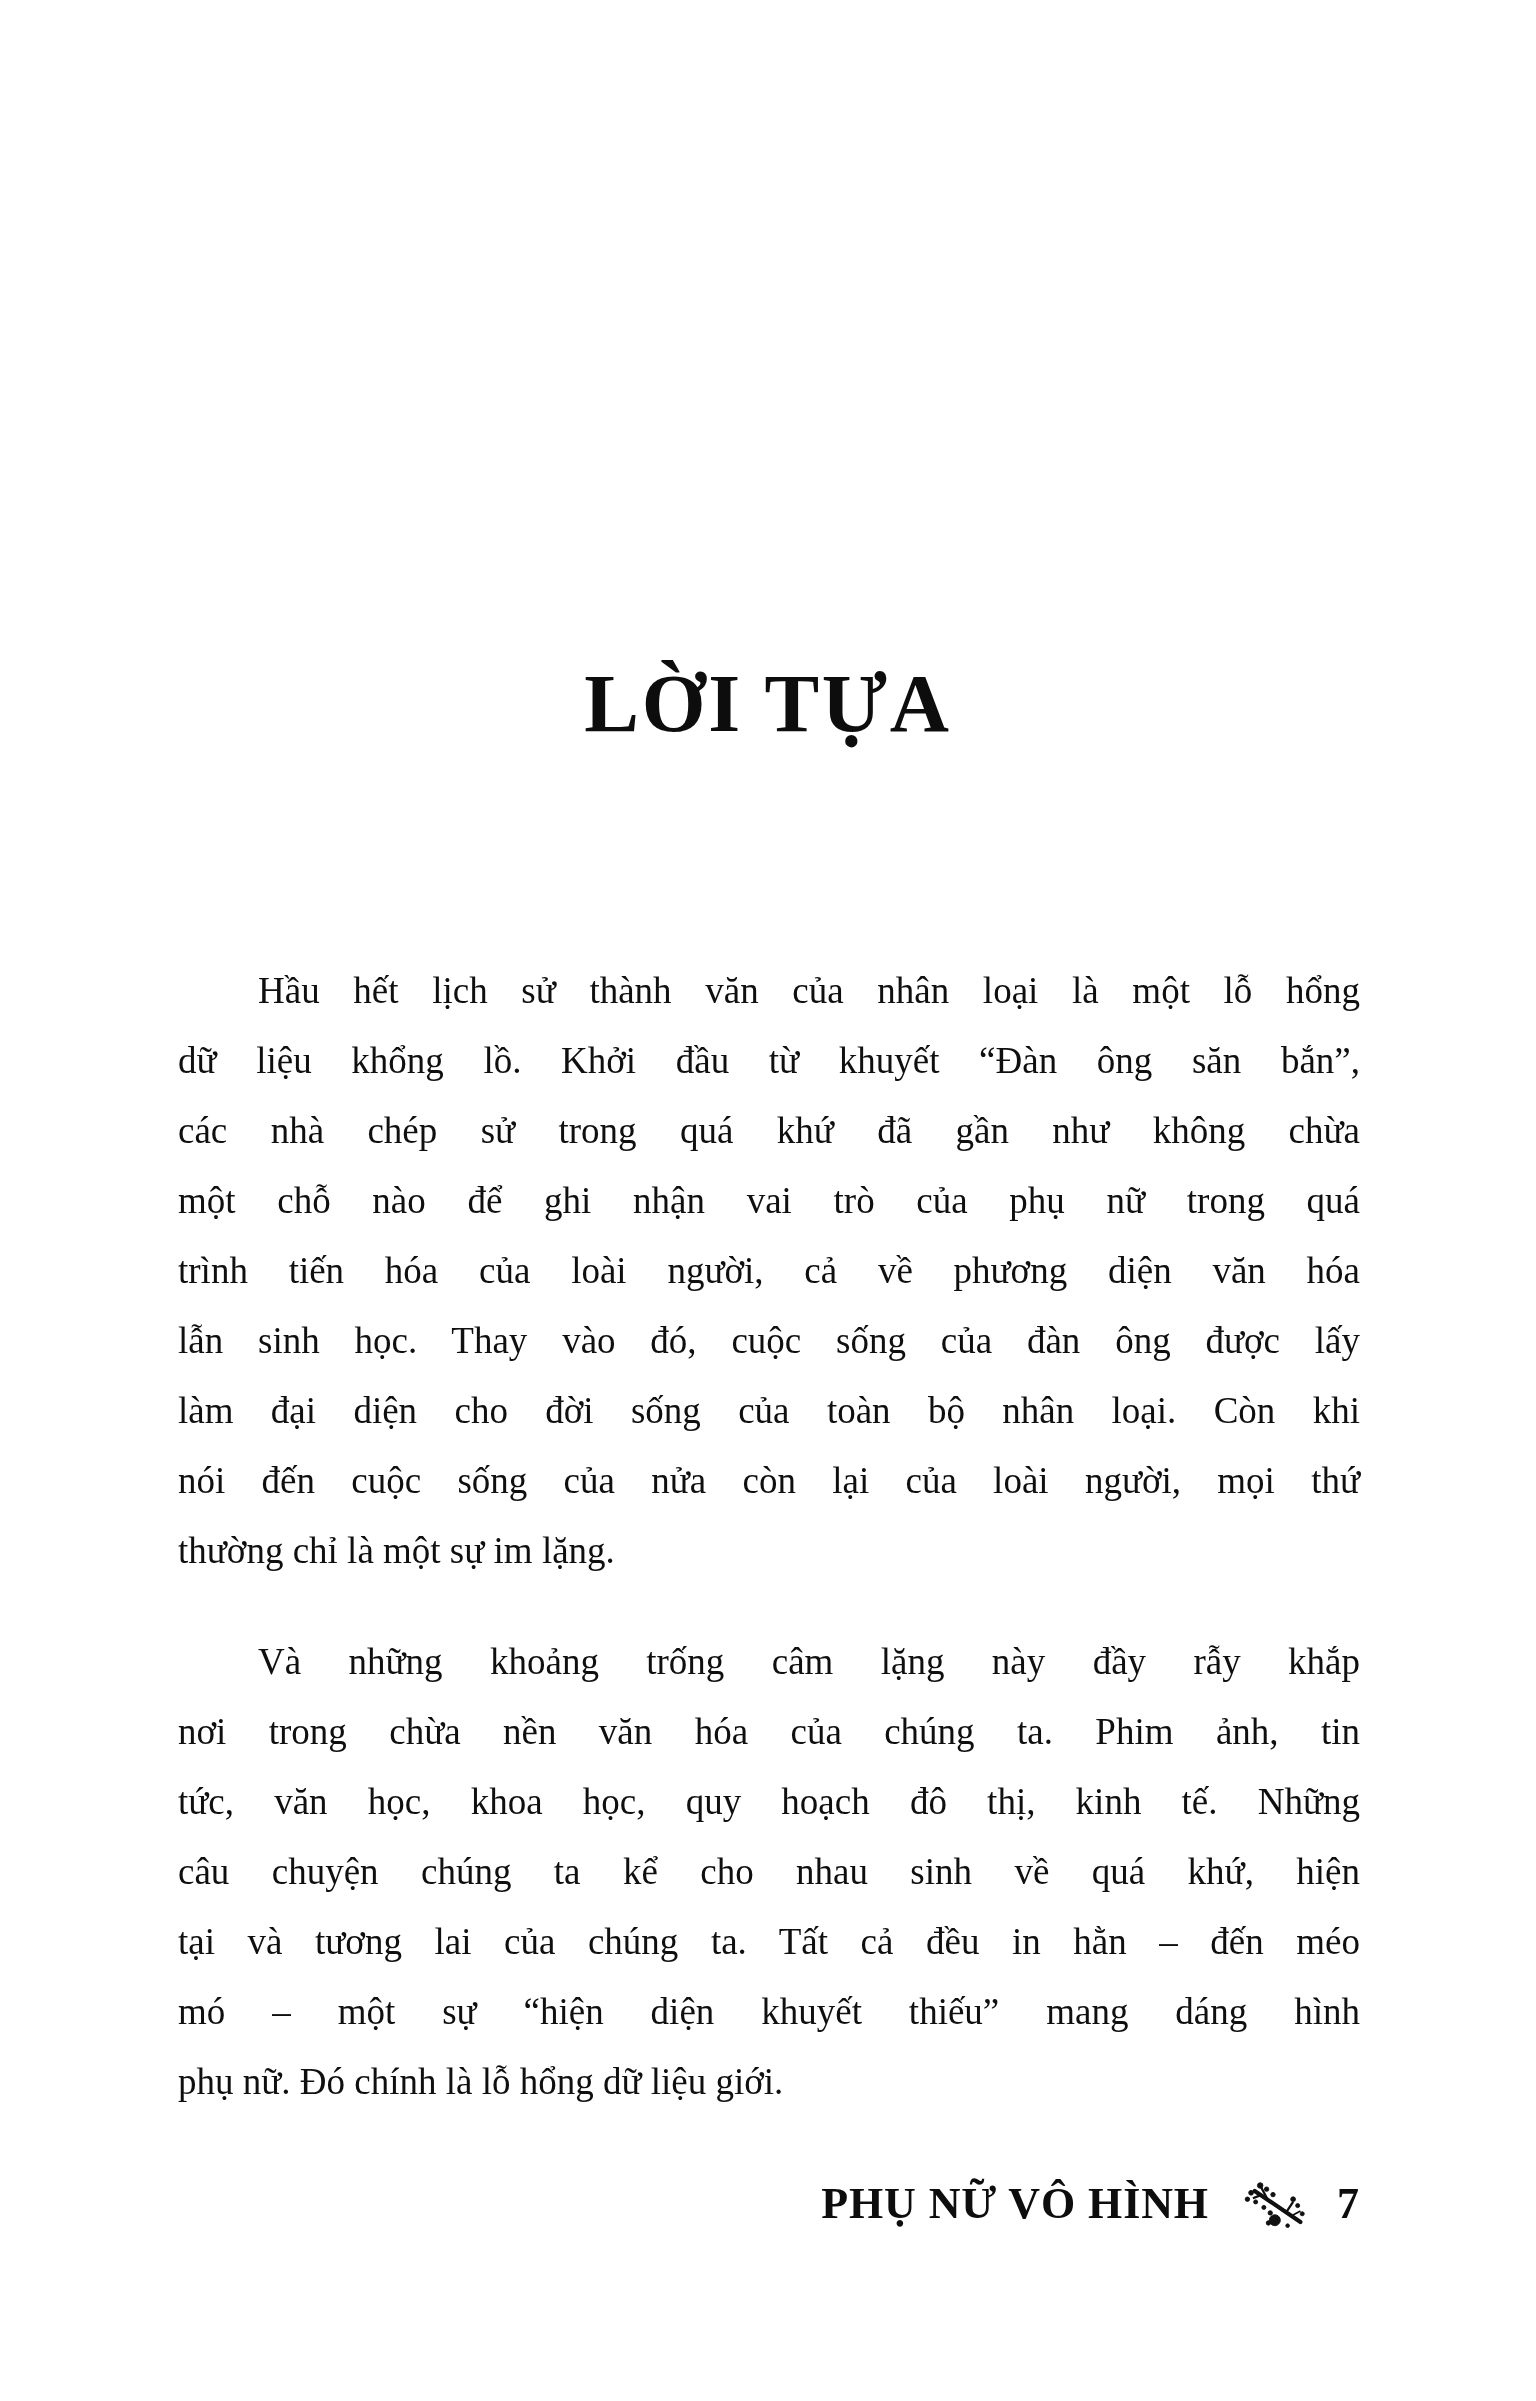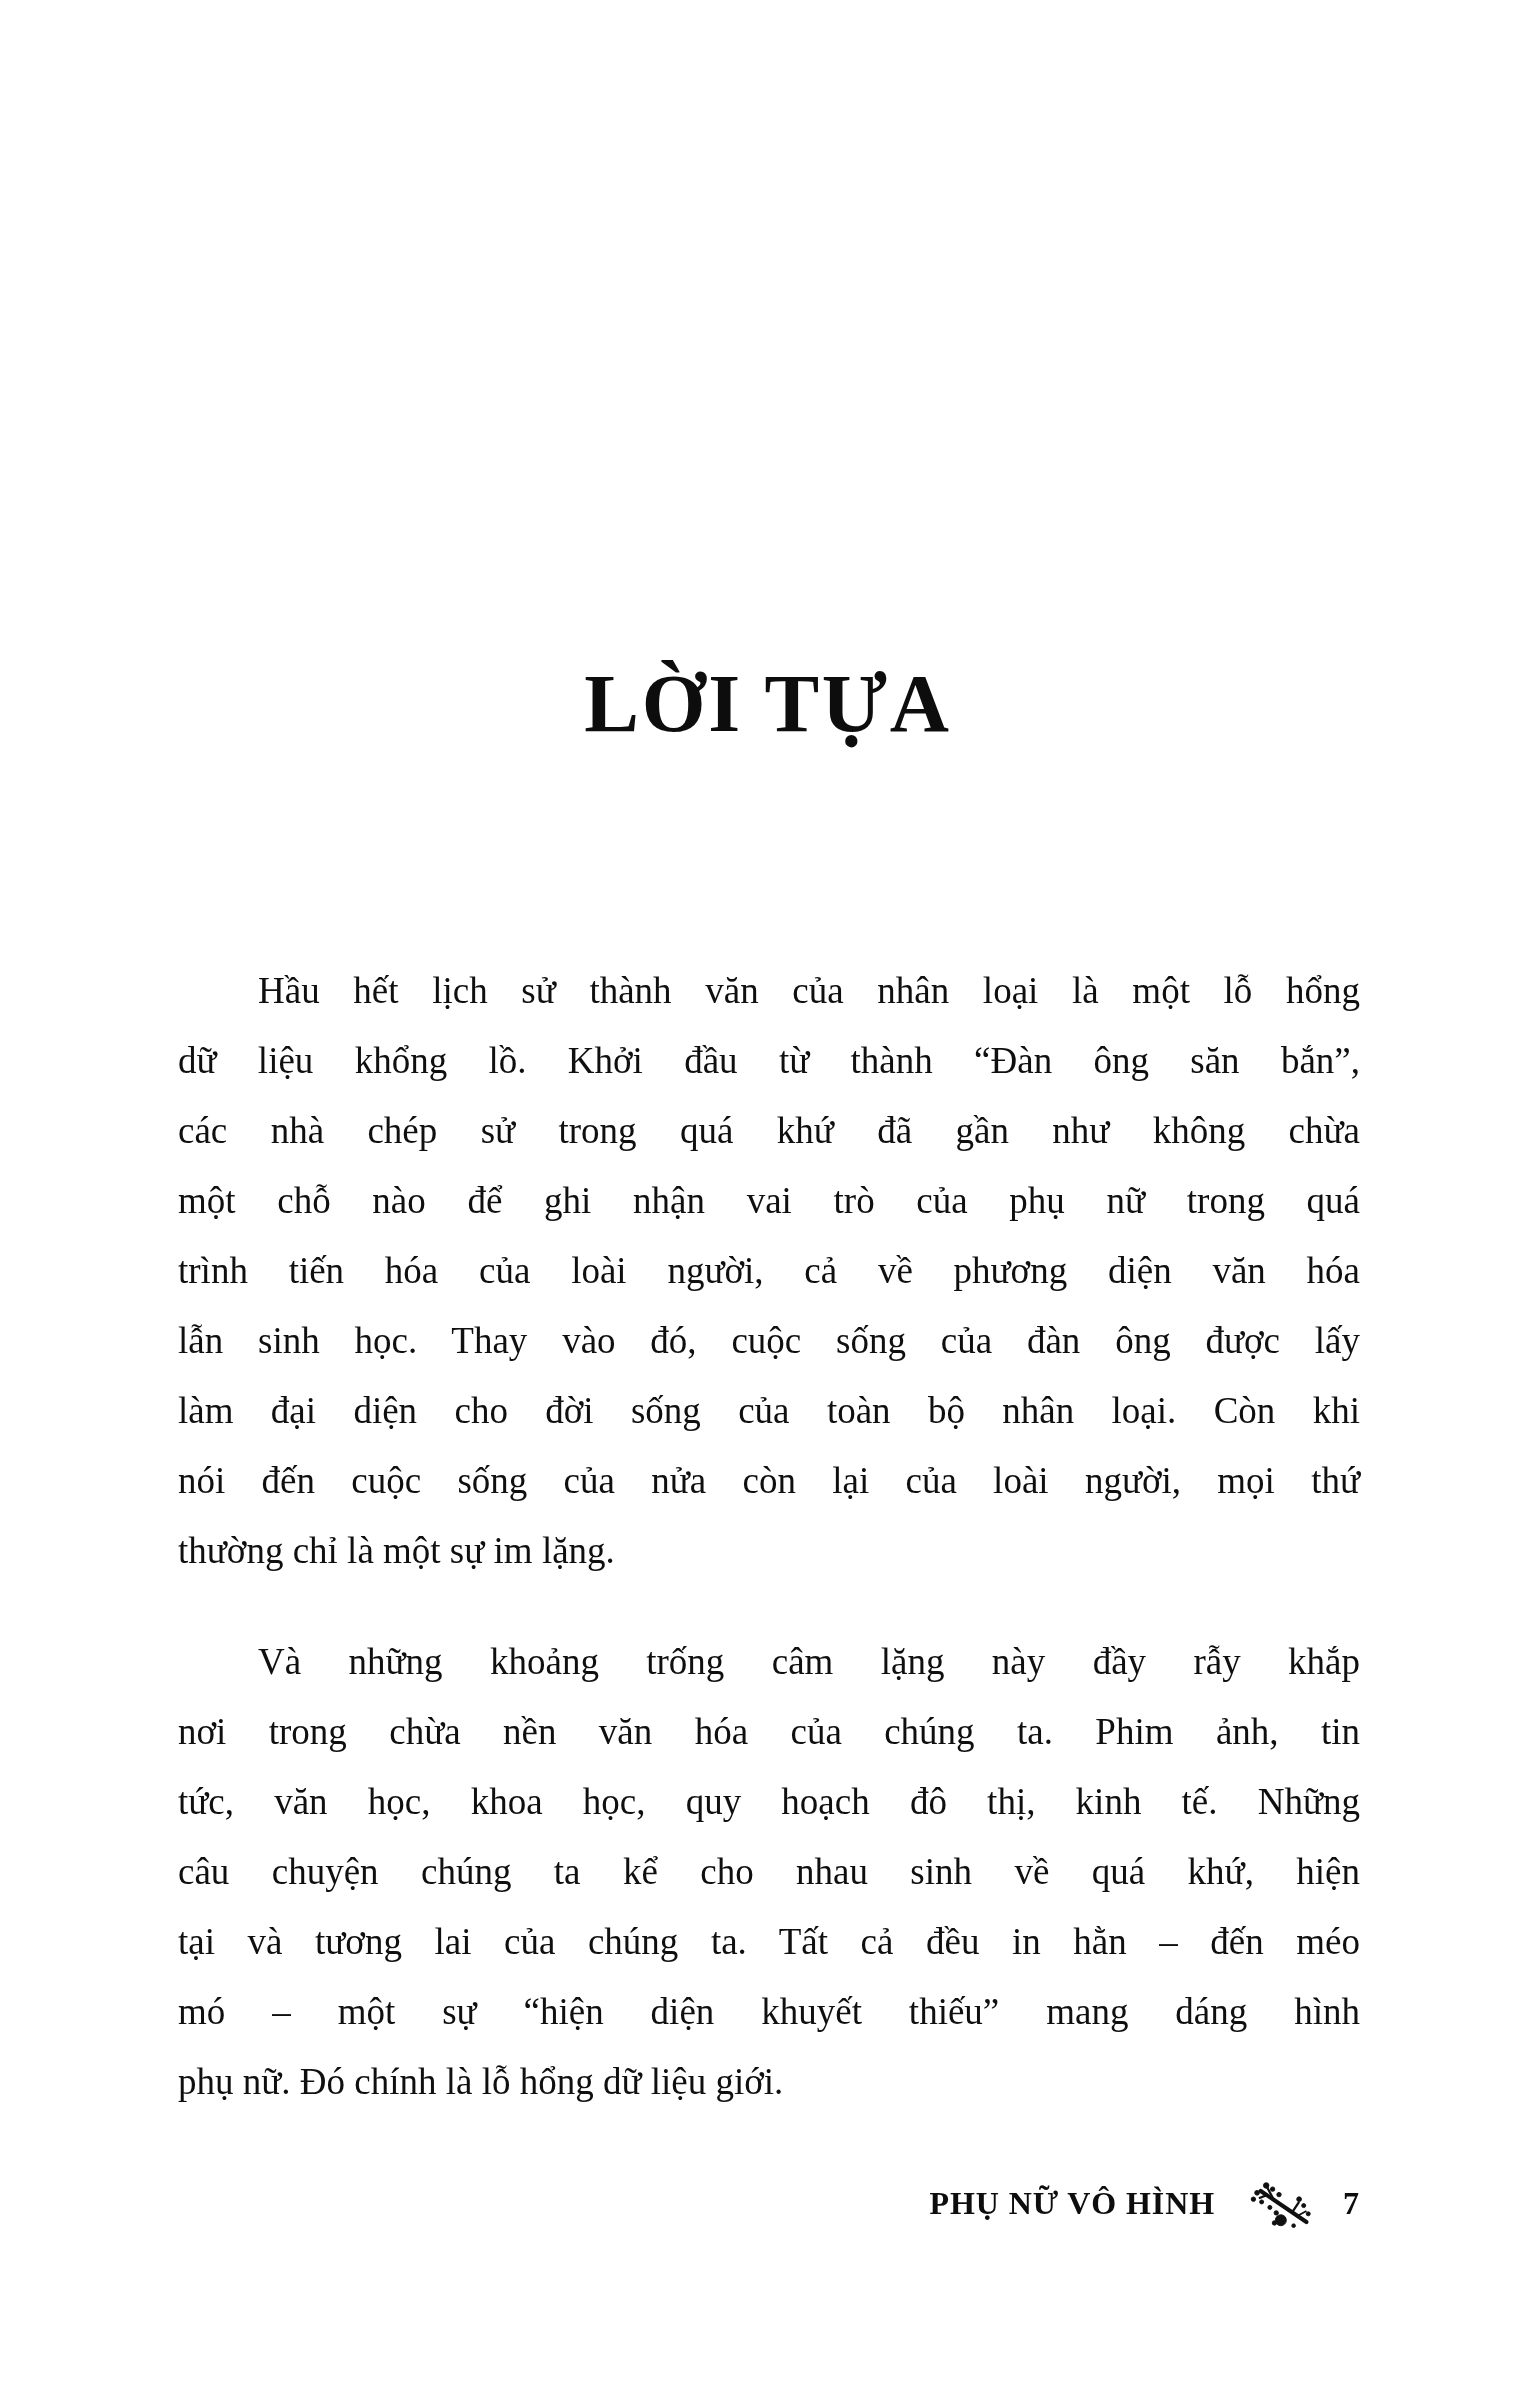--- a/index.html
+++ b/index.html
@@ -45,41 +45,41 @@
   }
   .line.first { padding-left: 80px; }
   .line.last { text-align-last: left; }
   .footer {
     position: absolute;
     top: 2174px;
     right: 177px;
     display: flex;
     align-items: center;
     gap: 31px;
-    font-size: 32px;
+    font-size: 44px;
     font-weight: 700;
     line-height: 55px;
     color: #0d0d0d;
     white-space: nowrap;
   }
   .footer .book-title { letter-spacing: 0.9px; }
   .footer .ornament { display: inline-block; margin-top: 5.5px; }
   .footer .page-num { font-weight: 700; }
 </style>
 </head>
 <body>
 
 <div class="page">
 
   <h1 class="chapter-title">LỜI TỰA</h1>
 
   <div class="body-text">
     <div class="para">
         <div class="line first">Hầu hết lịch sử thành văn của nhân loại là một lỗ hổng</div>
-        <div class="line">dữ liệu khổng lồ. Khởi đầu từ thành “Đàn ông săn bắn”,</div>
+        <div class="line">dữ liệu khổng lồ. Khởi đầu từ khuyết “Đàn ông săn bắn”,</div>
         <div class="line">các nhà chép sử trong quá khứ đã gần như không chừa</div>
         <div class="line">một chỗ nào để ghi nhận vai trò của phụ nữ trong quá</div>
         <div class="line">trình tiến hóa của loài người, cả về phương diện văn hóa</div>
         <div class="line">lẫn sinh học. Thay vào đó, cuộc sống của đàn ông được lấy</div>
         <div class="line">làm đại diện cho đời sống của toàn bộ nhân loại. Còn khi</div>
         <div class="line">nói đến cuộc sống của nửa còn lại của loài người, mọi thứ</div>
         <div class="line last">thường chỉ là một sự im lặng.</div>
       </div>
     <div class="para">
         <div class="line first">Và những khoảng trống câm lặng này đầy rẫy khắp</div>

